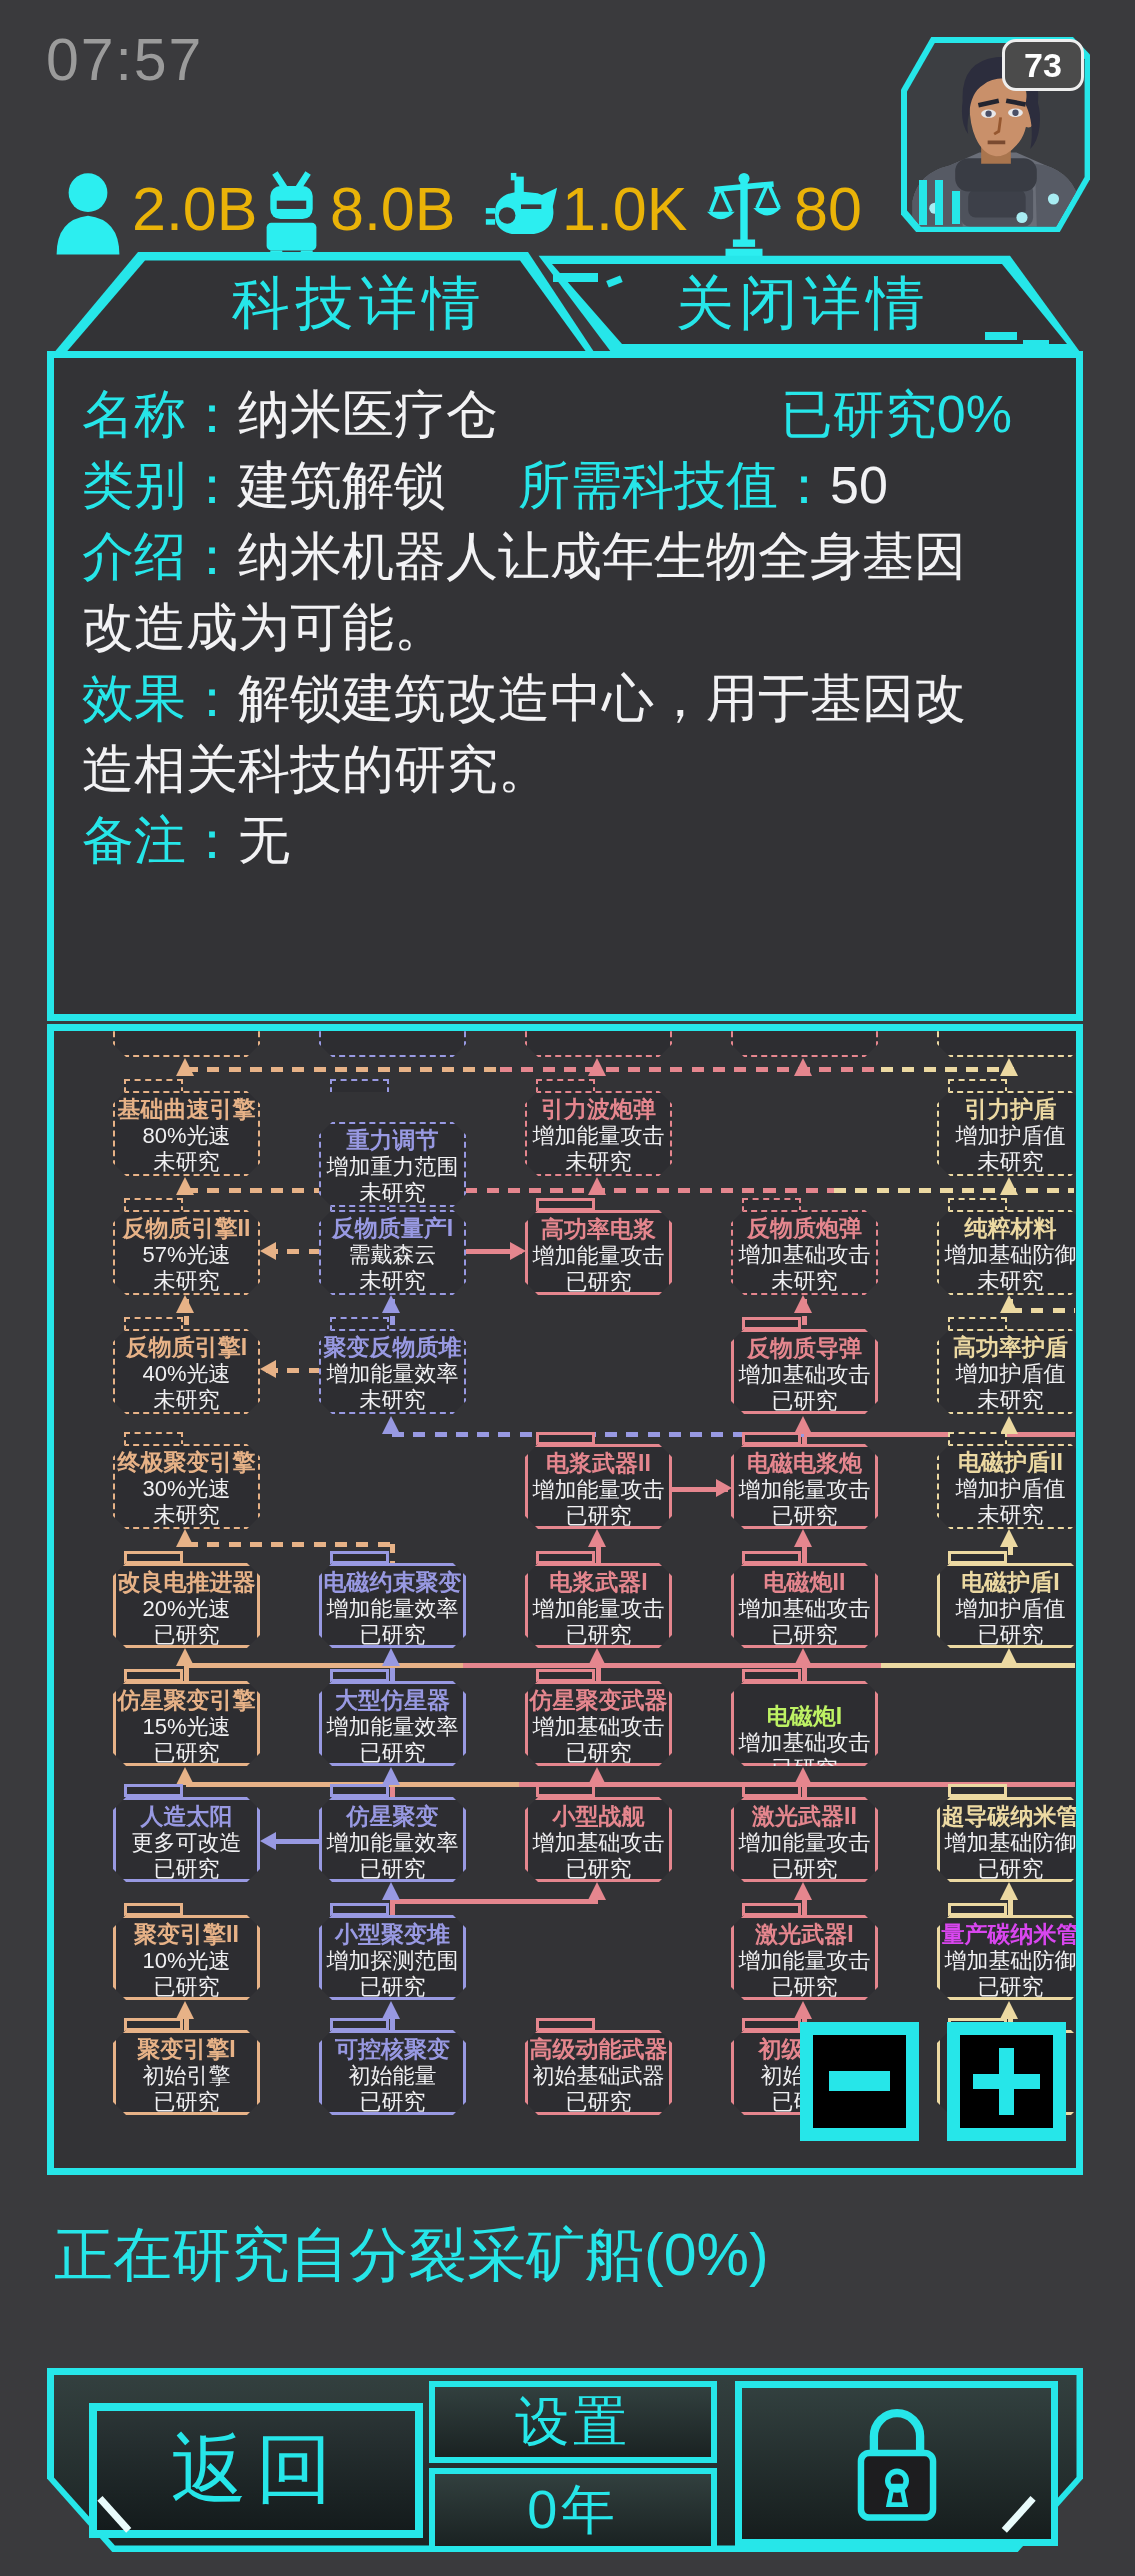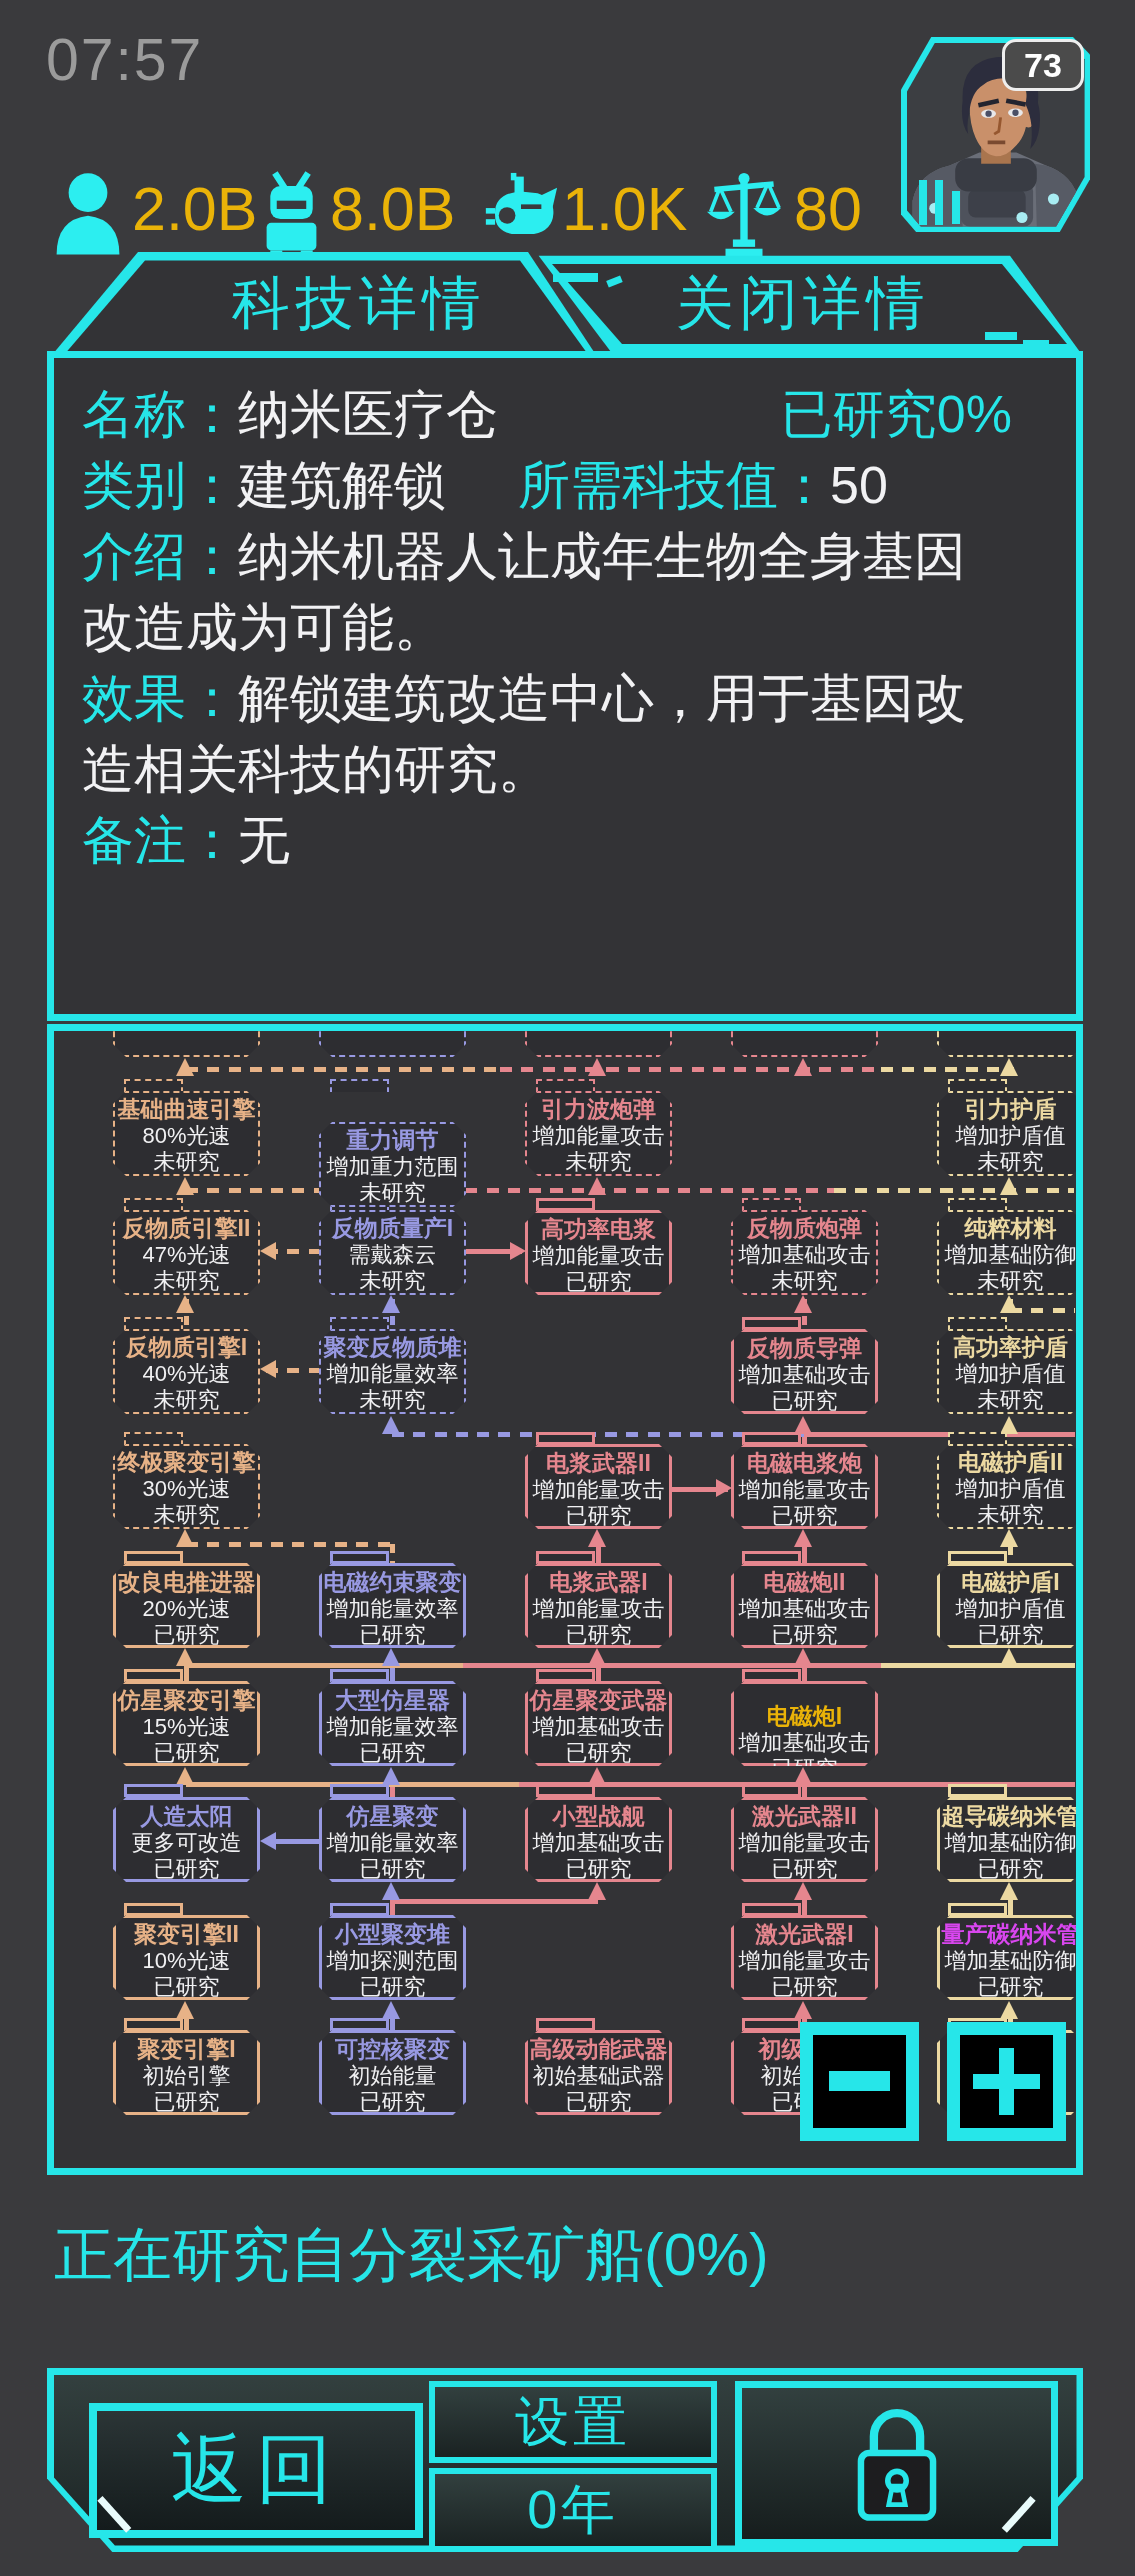--- a/index.html
+++ b/index.html
@@ -318,21 +318,21 @@
       </div>
       <div class="ntab" style="left: 949px; top: 1079px; border-color: rgb(236, 217, 162);"></div>
       <div class="tnode" style="left: 938px; top: 1091px; border-color: rgb(236, 217, 162);">
         <div class="ntitle" style="color: rgb(236, 217, 162);">引力护盾</div>
         <div class="ndesc">增加护盾值</div>
         <div class="nstat">未研究</div>
       </div>
       <div class="ntab" style="left: 125px; top: 1198px; border-color: rgb(231, 178, 135);"></div>
       <div class="tnode" style="left: 114px; top: 1210px; border-color: rgb(231, 178, 135);">
         <div class="ntitle" style="color: rgb(231, 178, 135);">反物质引擎II</div>
-        <div class="ndesc">47%光速</div>
+        <div class="ndesc">57%光速</div>
         <div class="nstat">未研究</div>
       </div>
       <div class="ntab" style="left: 331px; top: 1198px; border-color: rgb(152, 153, 226);"></div>
       <div class="tnode" style="left: 320px; top: 1210px; border-color: rgb(152, 153, 226);">
         <div class="ntitle" style="color: rgb(152, 153, 226);">反物质量产I</div>
         <div class="ndesc">需戴森云</div>
         <div class="nstat">未研究</div>
       </div>
       <div class="ntab res" style="left: 537px; top: 1198px; border-color: rgb(229, 134, 142);"></div>
       <div class="tnode res" style="left: 526px; top: 1210px; border-color: rgb(229, 134, 142);">
@@ -443,21 +443,21 @@
         <div class="nstat">已研究</div>
       </div>
       <div class="ntab res" style="left: 537px; top: 1669px; border-color: rgb(229, 134, 142);"></div>
       <div class="tnode res" style="left: 526px; top: 1681px; border-color: rgb(229, 134, 142);">
         <div class="ntitle" style="color: rgb(229, 134, 142);">仿星聚变武器</div>
         <div class="ndesc">增加基础攻击</div>
         <div class="nstat">已研究</div>
       </div>
       <div class="ntab res" style="left: 743px; top: 1669px; border-color: rgb(229, 134, 142);"></div>
       <div class="tnode res" style="left: 732px; top: 1681px; border-color: rgb(229, 134, 142);">
-        <div class="ntitle" style="color: #eab308; margin-top: 18px;">电磁炮I</div>
+        <div class="ntitle" style="color: #bef264; margin-top: 18px;">电磁炮I</div>
         <div class="ndesc">增加基础攻击</div>
         <div class="nstat">已研究</div>
       </div>
       <div class="ntab res" style="left: 125px; top: 1784px; border-color: rgb(152, 153, 226);"></div>
       <div class="tnode res" style="left: 114px; top: 1797px; border-color: rgb(152, 153, 226);">
         <div class="ntitle" style="color: rgb(152, 153, 226);">人造太阳</div>
         <div class="ndesc">更多可改造</div>
         <div class="nstat">已研究</div>
       </div>
       <div class="ntab res" style="left: 331px; top: 1784px; border-color: rgb(152, 153, 226);"></div>

